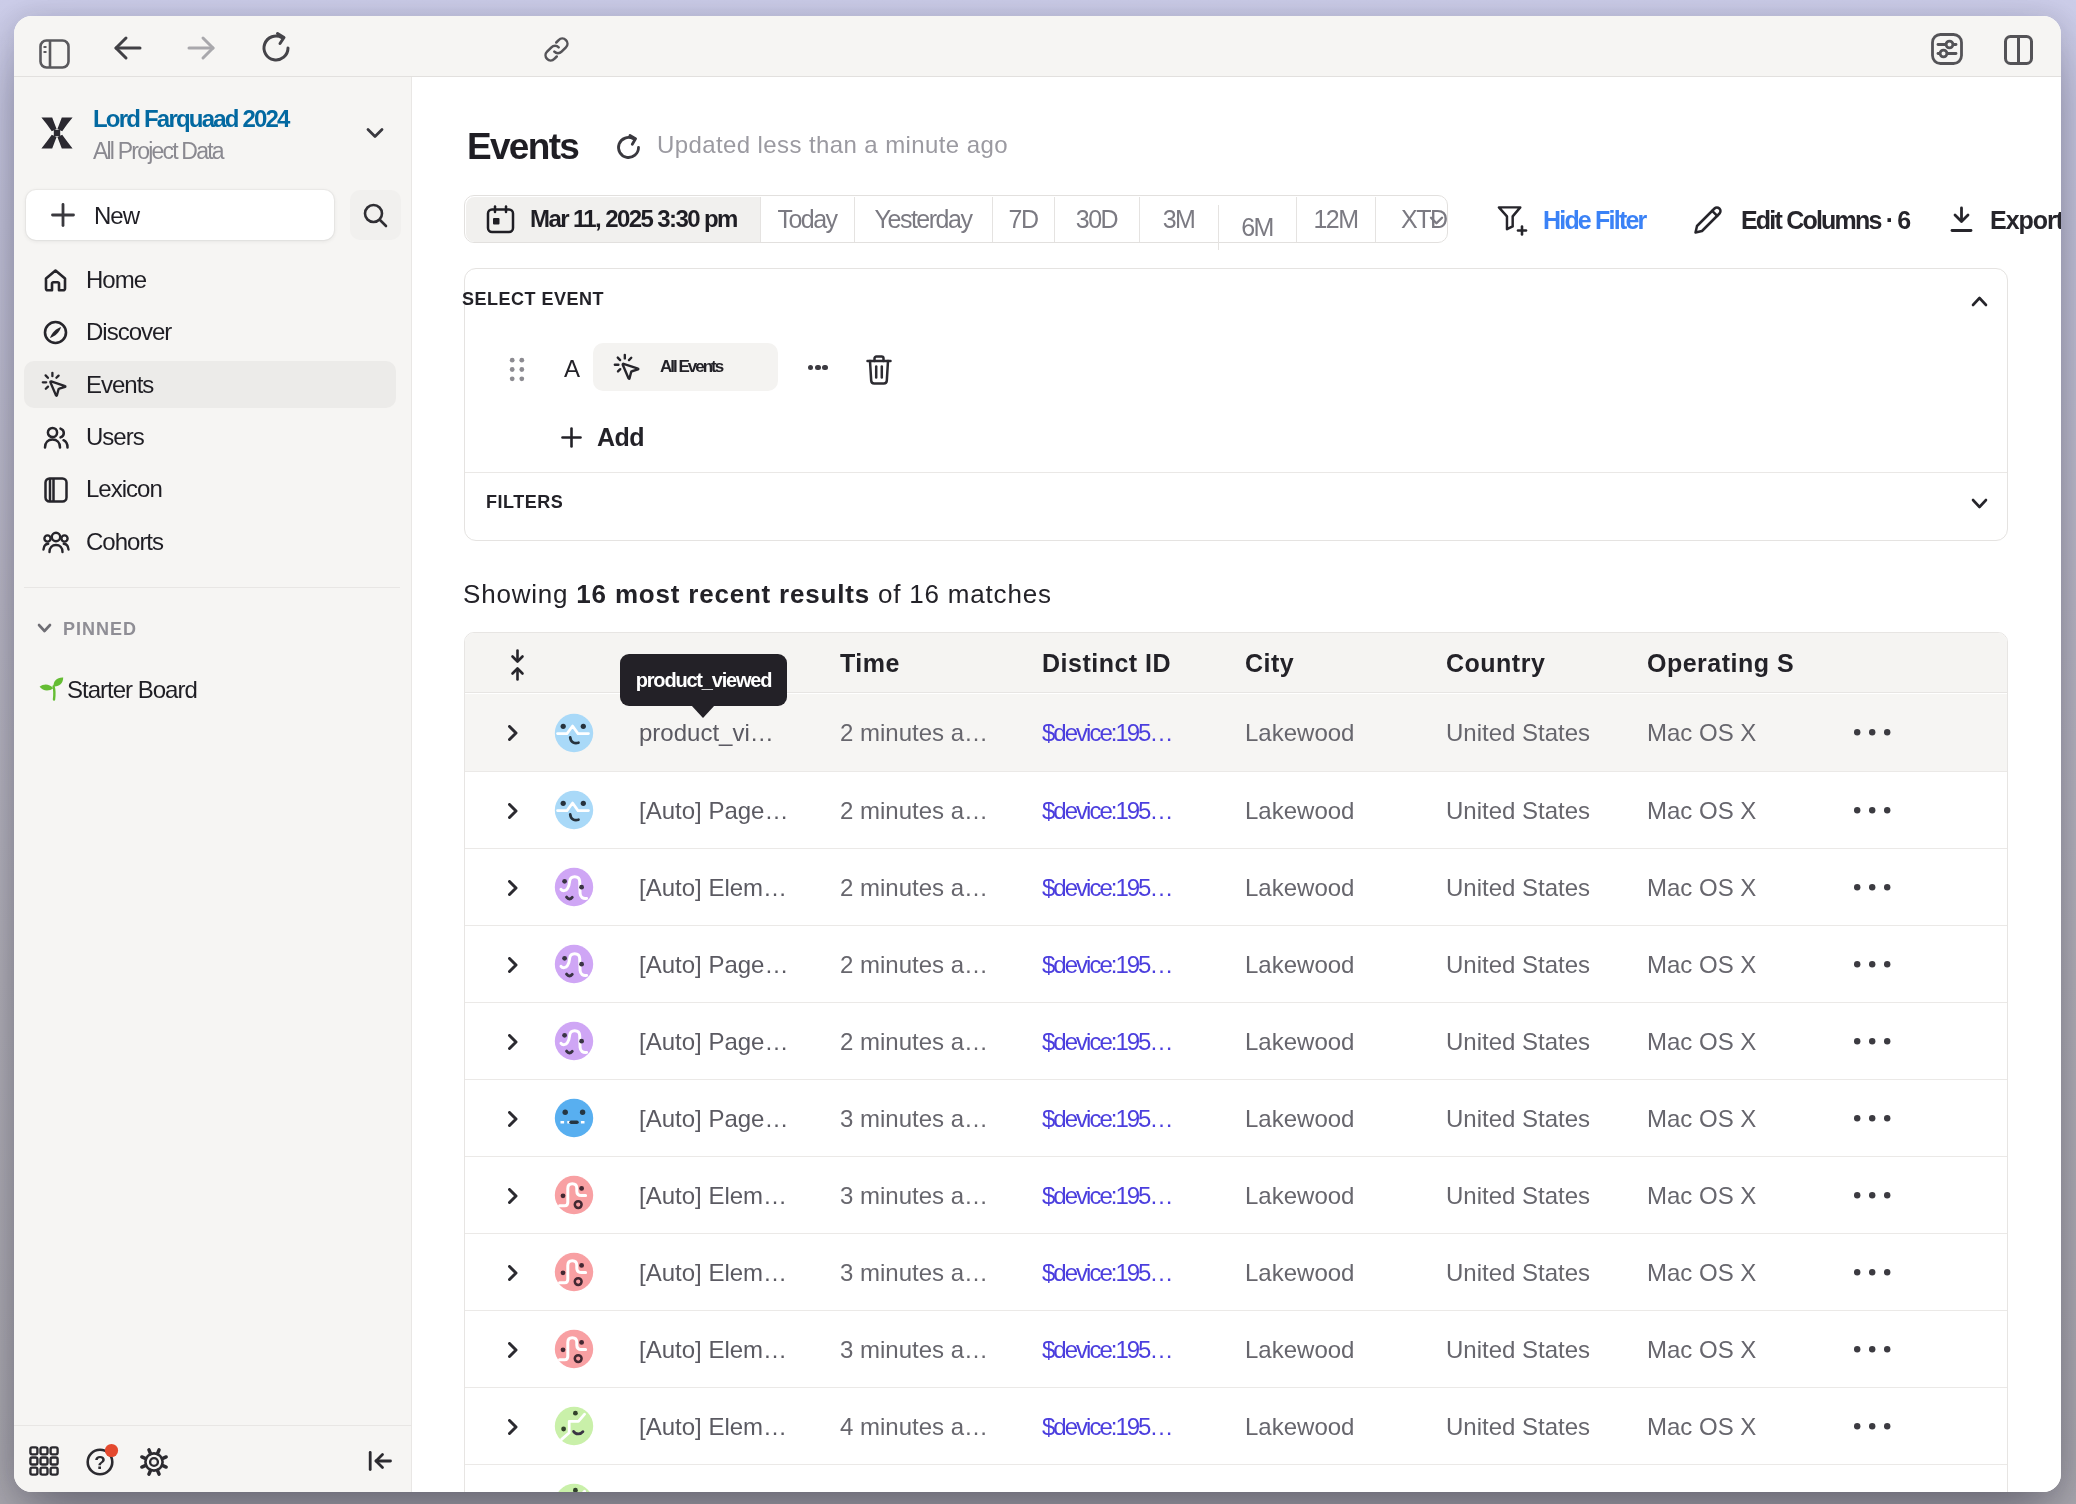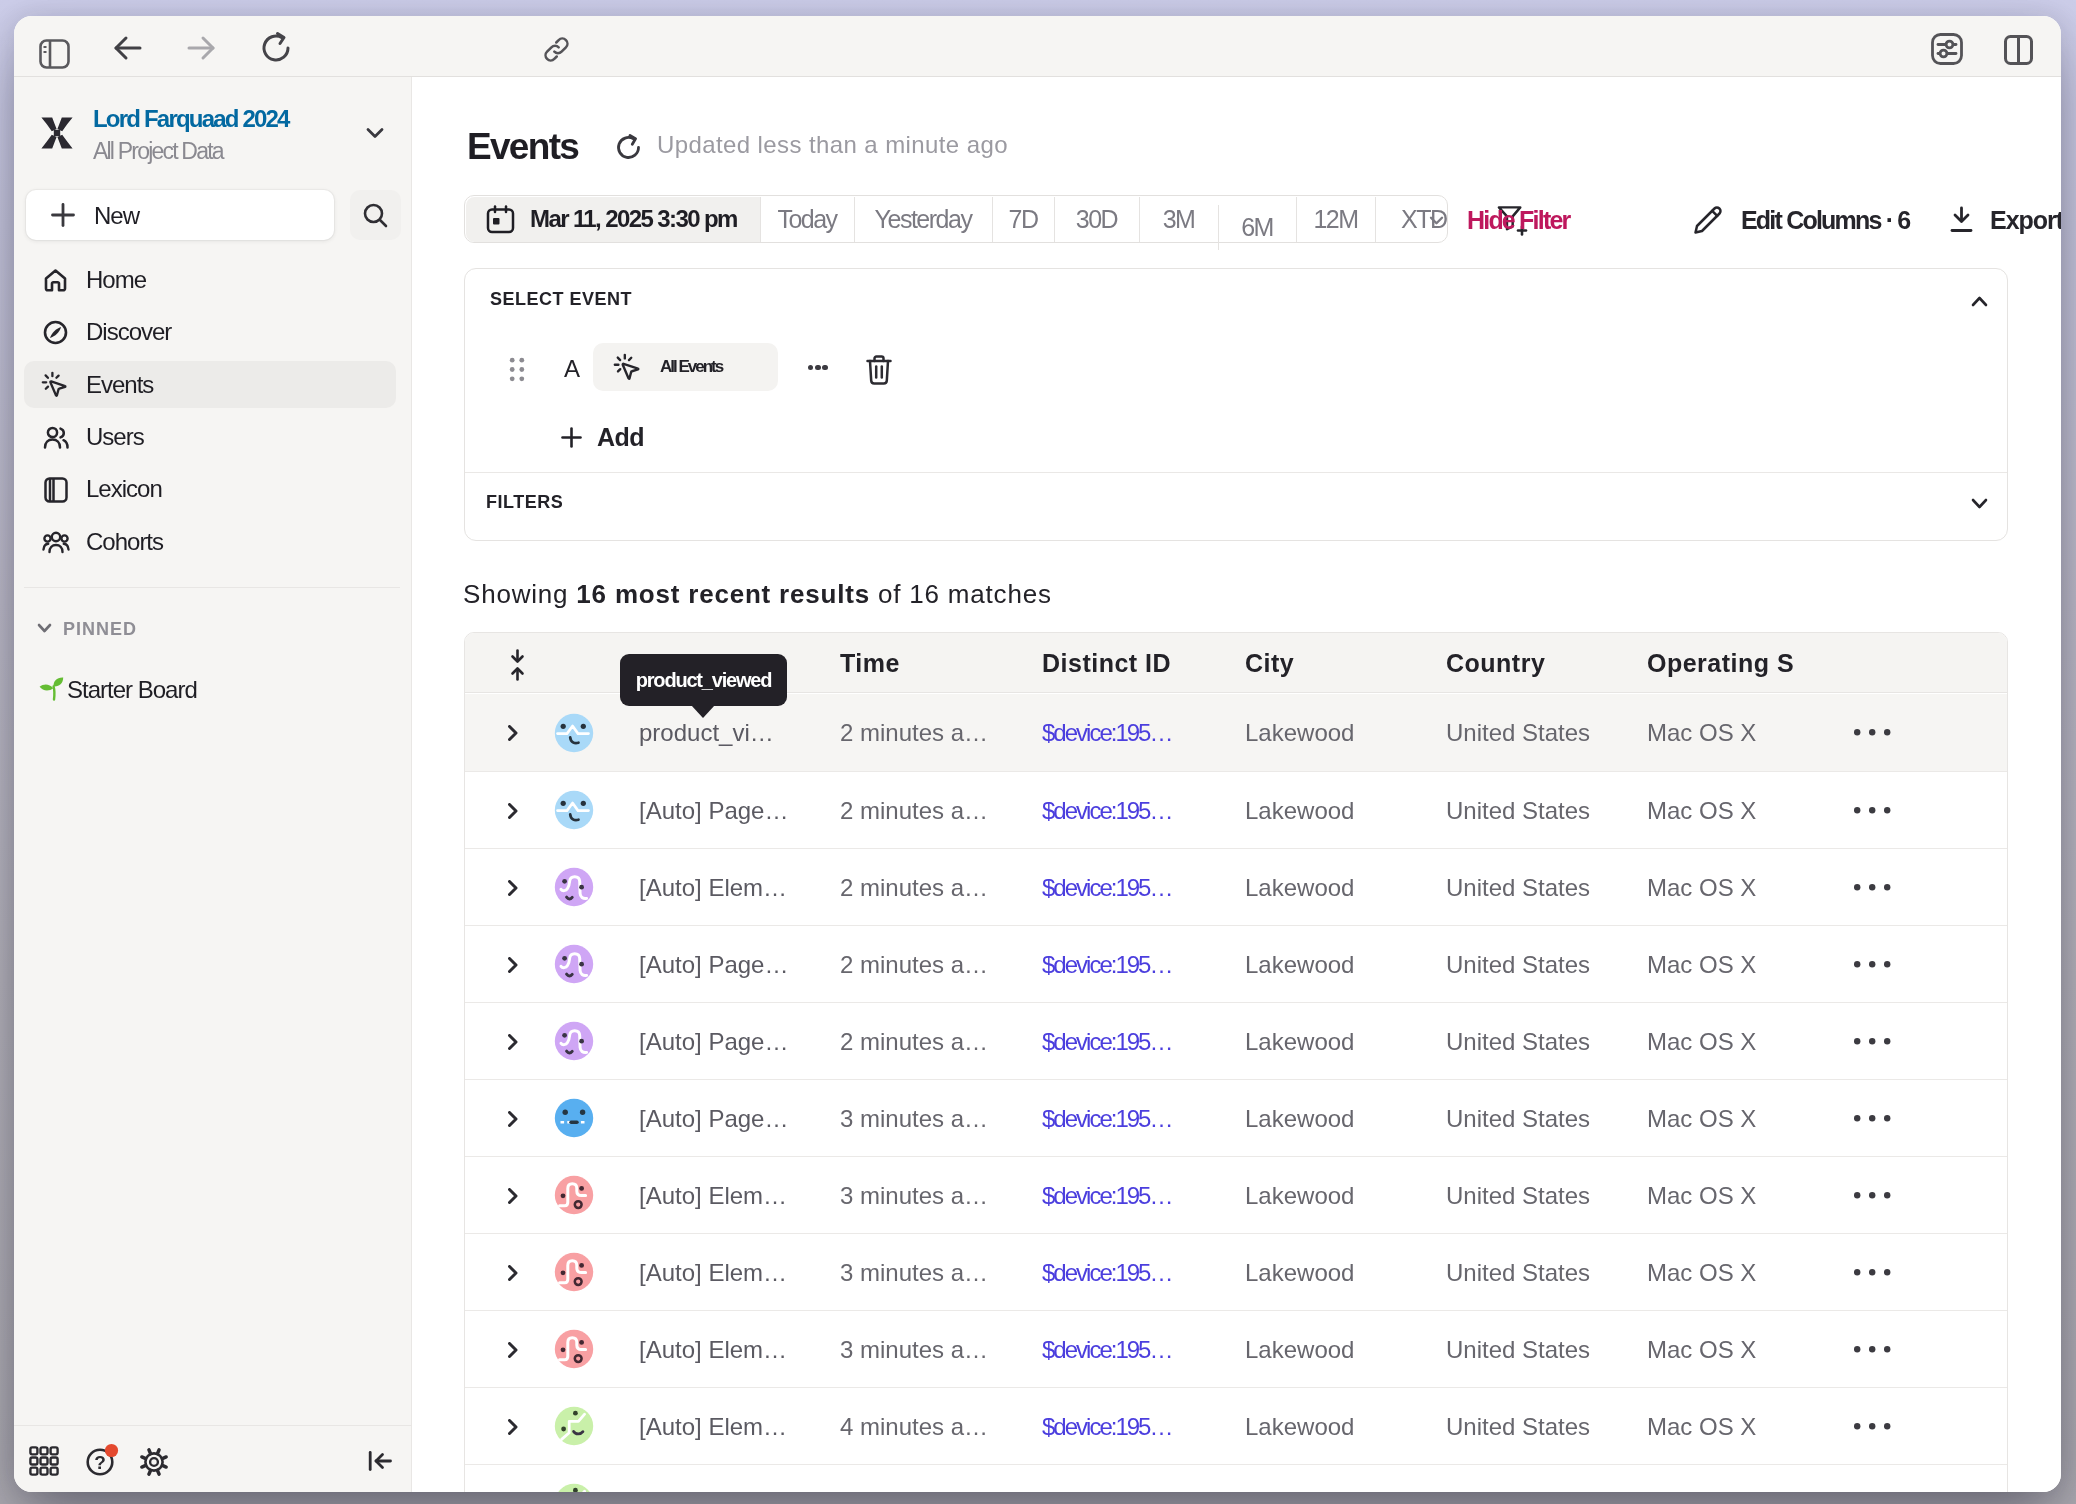--- a/index.html
+++ b/index.html
@@ -227,35 +227,35 @@
   <div class="cell" style="left:1360.5px;top:180.5px;width:72px;border-radius:0 8.5px 8.5px 0;text-align:right;padding-left:5px;">XTD</div>
   <svg class="abs" style="left:1415px;top:199px" width="15" height="11" viewBox="0 0 16 12" fill="none" stroke="#7b7a82" stroke-width="2.6" stroke-linecap="round" stroke-linejoin="round">
     <polyline points="2,3 8,9 14,3"></polyline>
   </svg>
 
   <svg class="abs" style="left:1483px;top:189px" width="32" height="31" viewBox="0 0 32 31" fill="none" stroke="#26252b" stroke-width="2.6" stroke-linecap="round" stroke-linejoin="round">
     <path d="M2 2.5 H24.5 L16.5 12 V22.5 L10.5 25.5 V12 Z" transform="translate(0,0) scale(0.95)"></path>
     <line x1="25" y1="21.5" x2="25" y2="29.5"></line>
       <line x1="21" y1="25.5" x2="29" y2="25.5"></line>
   </svg>
-  <div class="abs" style="left:1453px;top:190px;font-size:25px;line-height:28px;letter-spacing:-1.8px;font-weight:bold;color:#be185d;">Hide Filter</div>
+  <div class="abs" style="left:1529px;top:190px;font-size:25px;line-height:28px;letter-spacing:-1.8px;font-weight:bold;color:#3b82f6;">Hide Filter</div>
   <svg class="abs" style="left:1679px;top:189px" width="30" height="30" viewBox="0 0 30 30" fill="none" stroke="#26252b" stroke-width="2.5" stroke-linecap="round" stroke-linejoin="round">
     <path d="M2.5 27.5 L4 21 L21.5 3.5 A3.4 3.4 0 0 1 26.3 3.5 L26.5 3.7 A3.4 3.4 0 0 1 26.5 8.5 L9 26 L2.5 27.5 Z"></path>
     <line x1="19.2" y1="5.8" x2="24.2" y2="10.8"></line>
   </svg>
   <div class="abs" style="left:1727px;top:190px;font-size:25px;line-height:28px;letter-spacing:-1.8px;font-weight:bold;color:#26252b;">Edit Columns · 6</div>
   <svg class="abs" style="left:1936px;top:190px" width="23" height="27" viewBox="0 0 23 27" fill="none" stroke="#26252b" stroke-width="2.8" stroke-linecap="round" stroke-linejoin="round">
     <line x1="11.5" y1="2" x2="11.5" y2="15"></line>
     <polyline points="5,9 11.5,15.5 18,9"></polyline>
     <line x1="2" y1="24.5" x2="21" y2="24.5"></line>
   </svg>
   <div class="abs" style="left:1976px;top:190px;font-size:25px;line-height:28px;letter-spacing:-1px;font-weight:bold;color:#26252b;">Export</div>
 
   <div class="panel" style="left:450px;top:252px;width:1544px;height:273px;"></div>
-  <div class="abs lbl" style="left:476px;top:273px;">SELECT EVENT</div>
+  <div class="abs lbl" style="left:448px;top:273px;">SELECT EVENT</div>
   <svg class="abs" style="left:1957px;top:279px" width="17" height="13" viewBox="0 0 17 13" fill="none" stroke="#26252b" stroke-width="2.6" stroke-linecap="round" stroke-linejoin="round">
     <polyline points="2,10 8.5,3 15,10"></polyline>
   </svg>
   <svg class="abs" style="left:495px;top:341px" width="16" height="25" viewBox="0 0 16 25" fill="#8c8b91">
     <circle cx="3.2" cy="3.2" r="2.4"></circle>
       <circle cx="12.8" cy="3.2" r="2.4"></circle>
     <circle cx="3.2" cy="12.5" r="2.4"></circle>
       <circle cx="12.8" cy="12.5" r="2.4"></circle>
     <circle cx="3.2" cy="21.8" r="2.4"></circle>
       <circle cx="12.8" cy="21.8" r="2.4"></circle>

